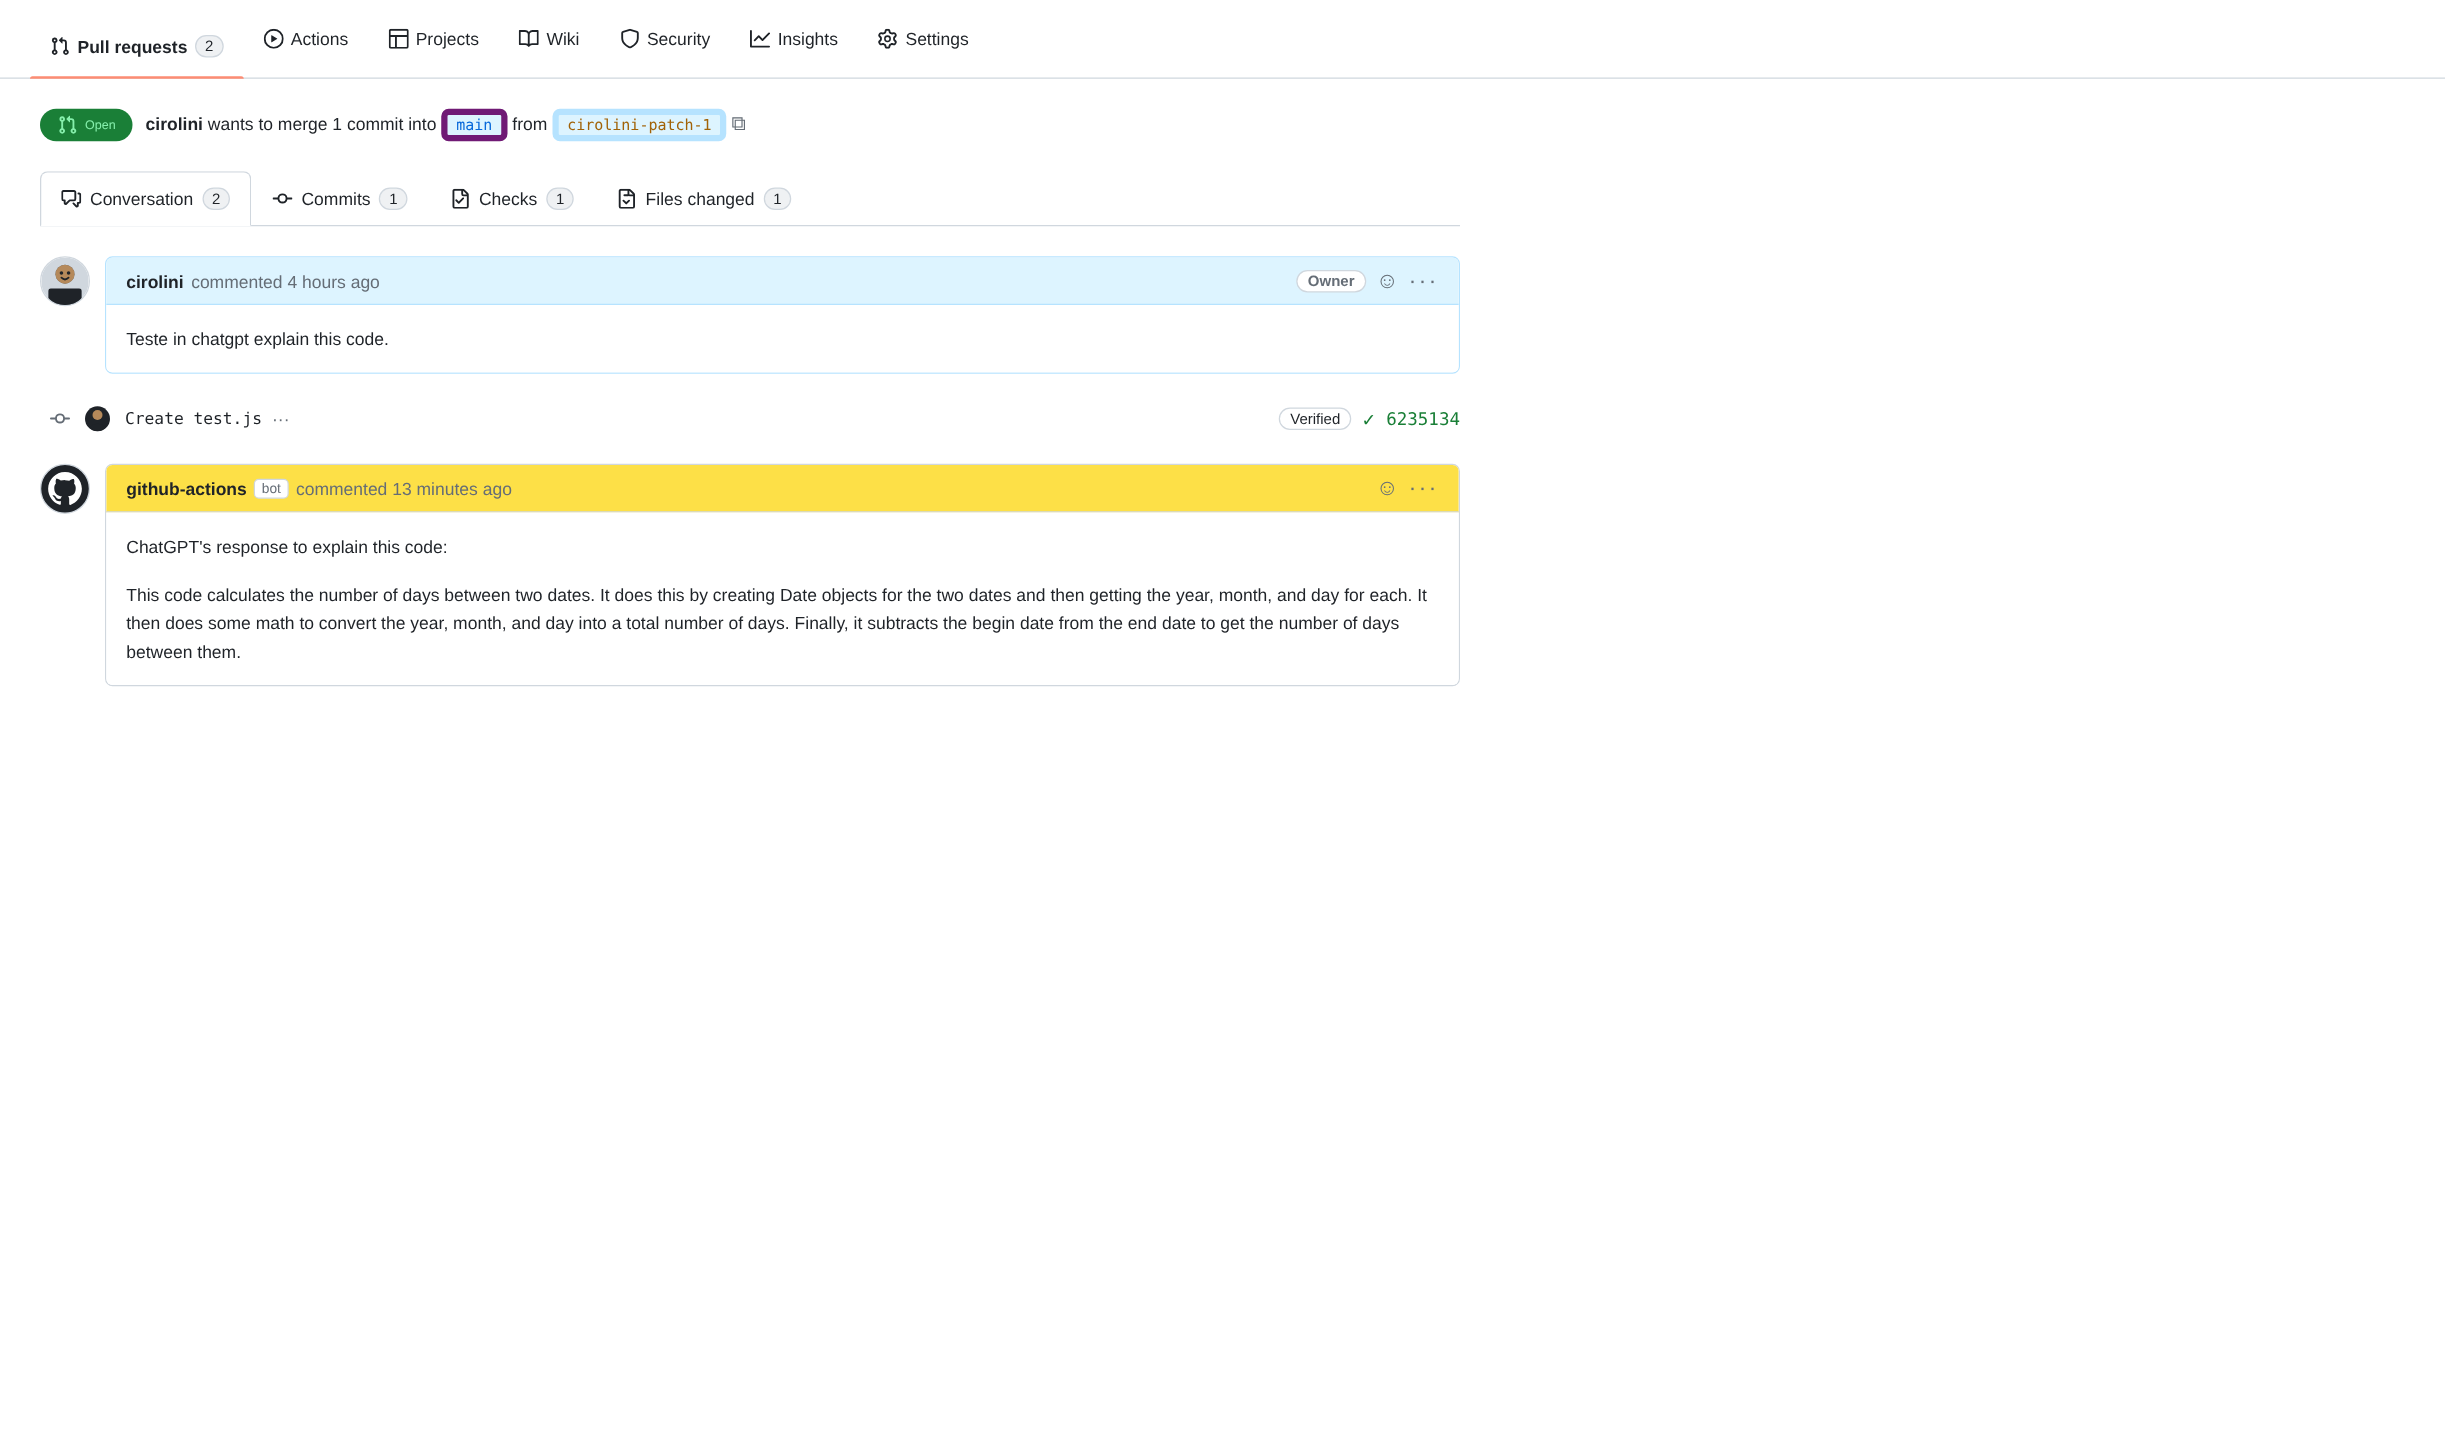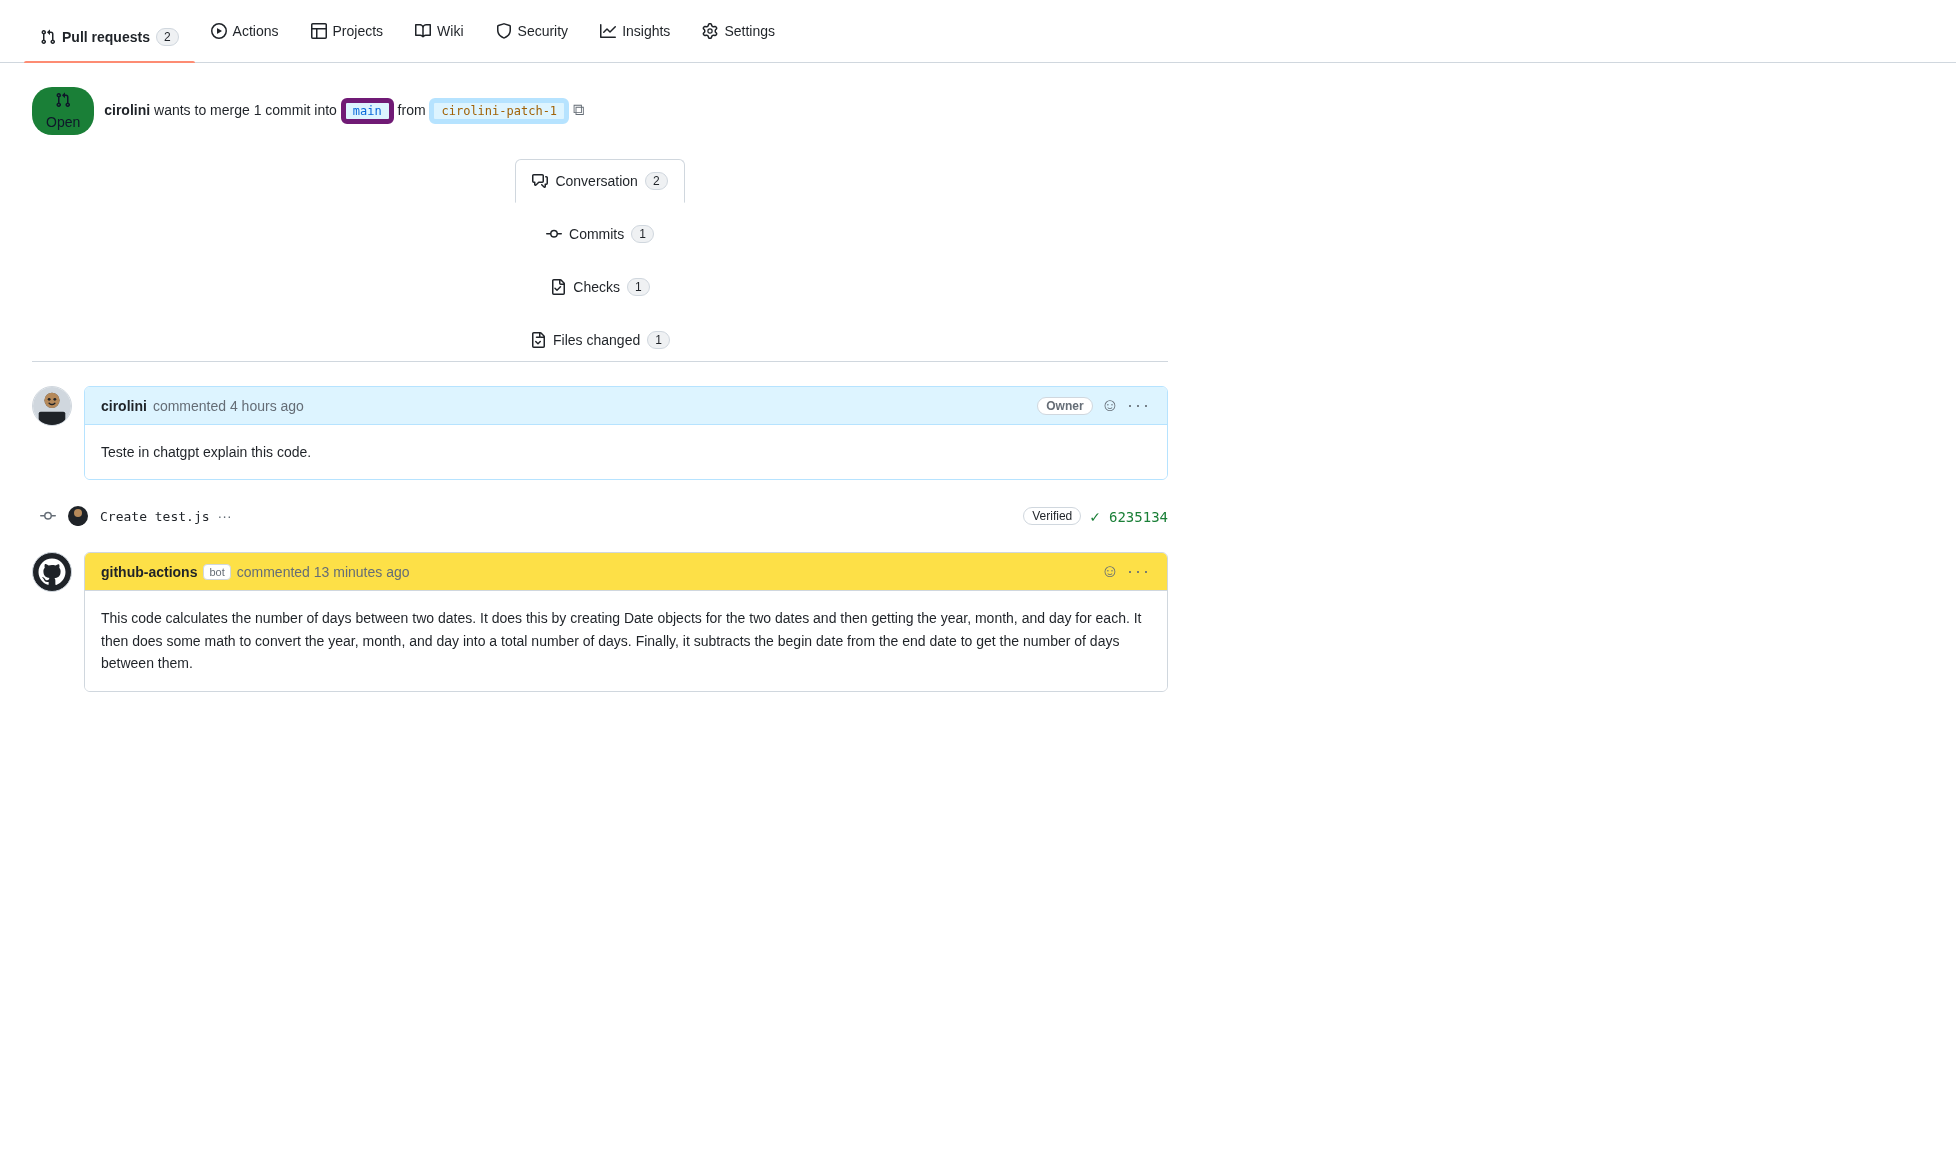--- a/index.html
+++ b/index.html
@@ -78,26 +78,25 @@
       align-items: center;
       gap: 10px;
       margin-bottom: 24px;
       flex-wrap: wrap;
     }
     .open-badge {
       display: inline-flex;
       align-items: center;
       gap: 6px;
       background: #1a7f37;
-      color: #0f172a;
+      color: #86efac;
       border-radius: 20px;
       padding: 5px 14px;
-      font-size: 14px;
+      font-size: 10px;
       font-weight: 500;
-      flex-direction: column;
     }
     .pr-meta {
       font-size: 14px;
       color: #1f2328;
     }
     .pr-meta .branch-link {
       display: inline-block;
       background: #ddf4ff;
       color: #0969da;
       border: 5px solid #701a75;
@@ -116,22 +115,21 @@
       color: #656d76;
       font-size: 16px;
     }
 
     
     .pr-tabs {
       display: flex;
       align-items: center;
       border-bottom: 1px solid #d0d7de;
       margin-bottom: 24px;
-      gap: 10px;
-      flex-direction: column;
+      gap: 0;
     }
     .pr-tab {
       display: flex;
       align-items: center;
       gap: 7px;
       padding: 12px 16px;
       font-size: 14px;
       color: #1f2328;
       cursor: pointer;
       border: 1px solid transparent;
@@ -515,19 +513,20 @@
             <span class="commenter">github-actions</span>
             <span class="bot-badge">bot</span>
             <span class="comment-time">commented 13 minutes ago</span>
           </div>
           <div class="comment-header-right">
             <button class="emoji-btn">☺</button>
             <button class="more-btn">···</button>
           </div>
         </div>
         <div class="comment-body">
+          <p style="margin-bottom: 16px;">ChatGPT's response to explain this code:</p>
           <p>This code calculates the number of days between two dates. It does this by creating Date objects for the two dates and then getting the year, month, and day for each. It then does some math to convert the year, month, and day into a total number of days. Finally, it subtracts the begin date from the end date to get the number of days between them.</p>
         </div>
       </div>
     </div>
 
   </div>
 </div>
 
 </body></html>

